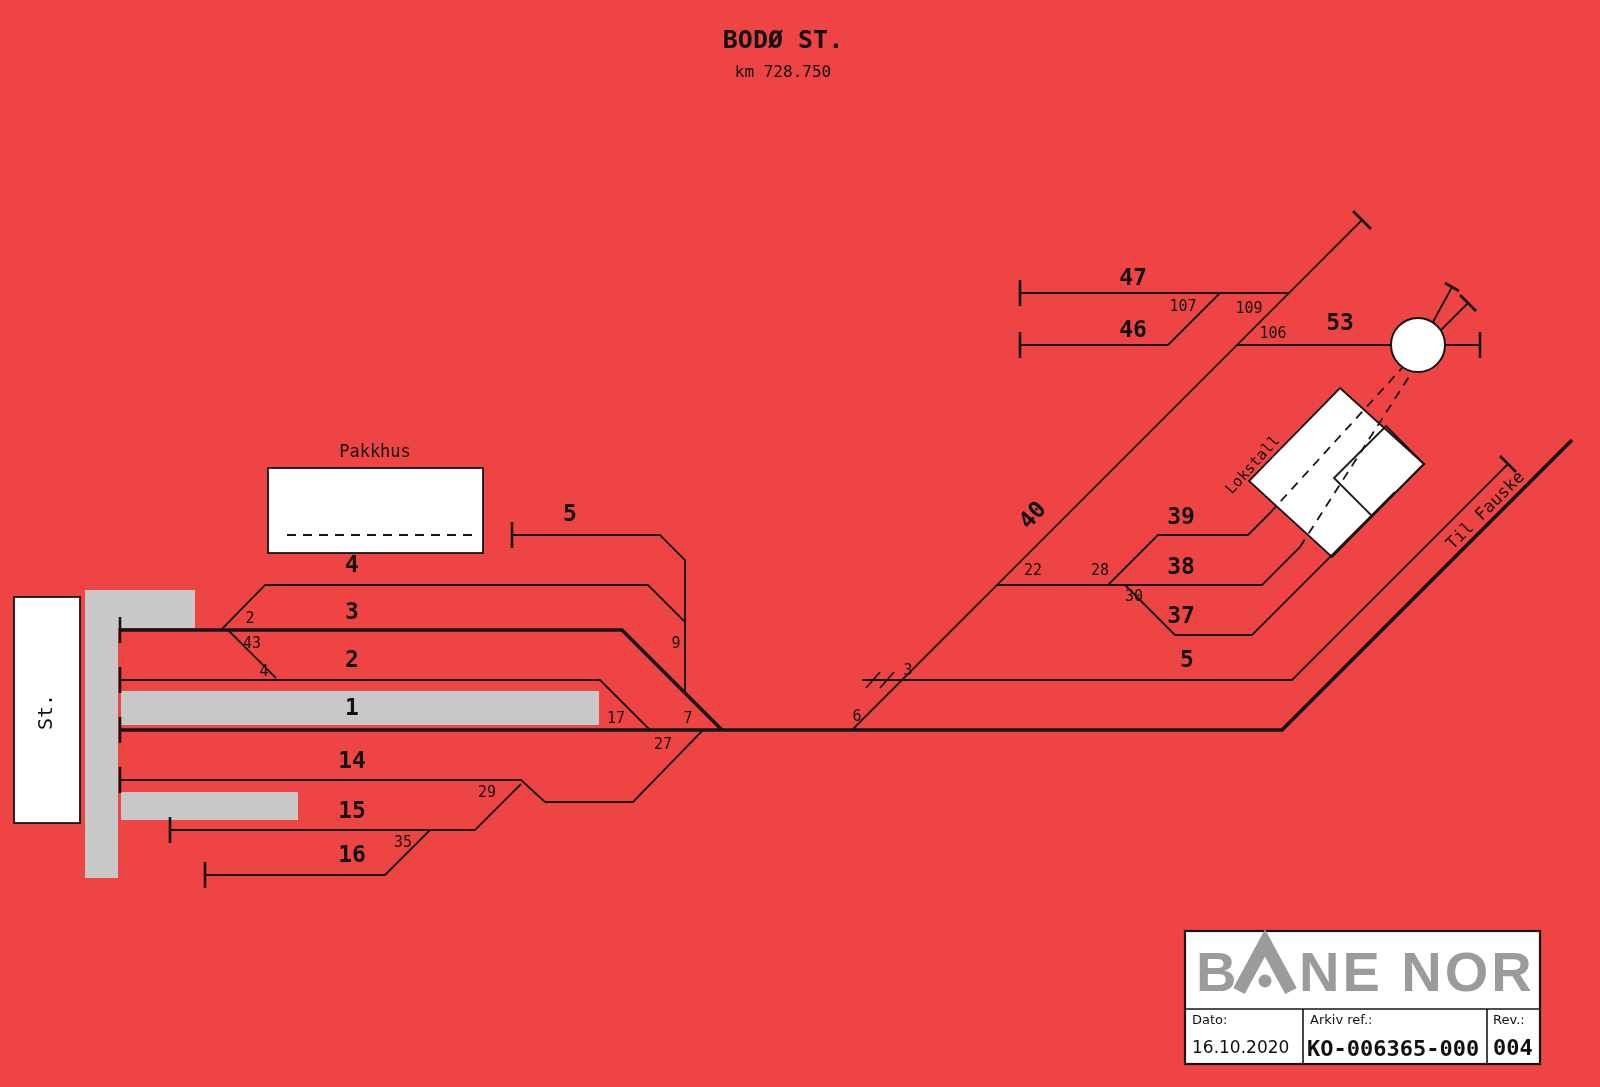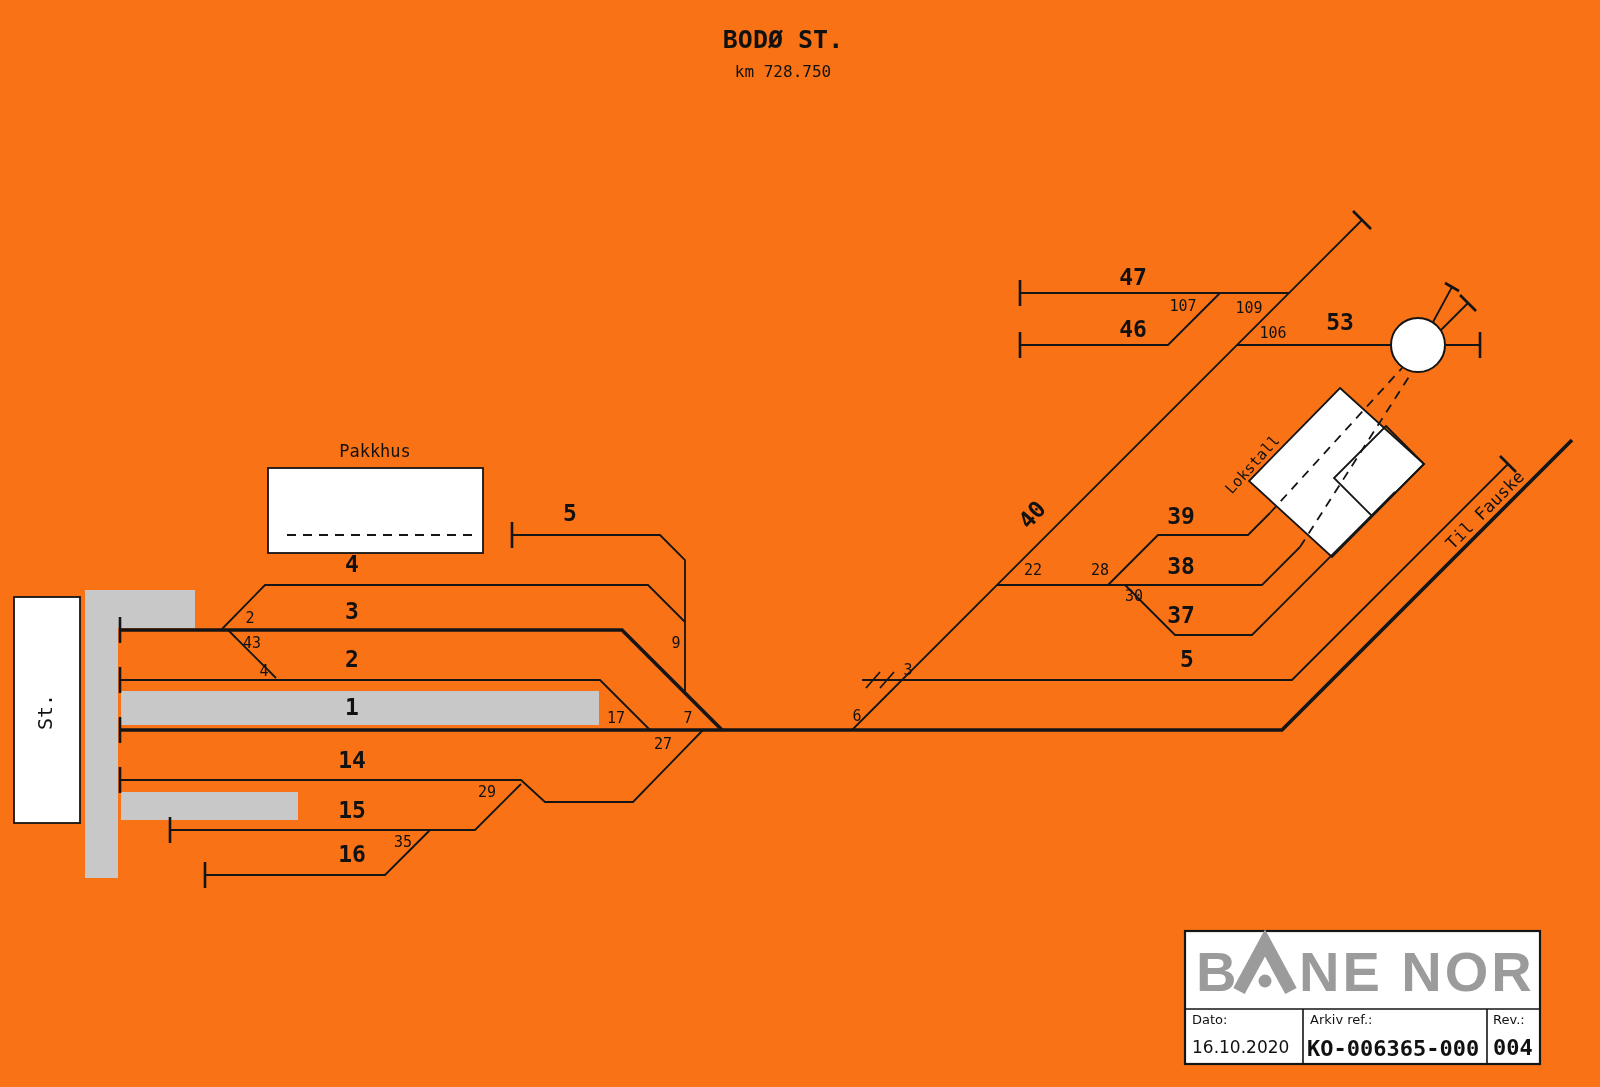--- a/index.html
+++ b/index.html
@@ -1,16 +1,16 @@
 <!DOCTYPE html>
 <html><head>
 <meta charset="utf-8">
 <style>
   html,body { margin:0; padding:0; background:#ffffff; }
-  .canvas { position:relative; width:1600px; height:1087px; background:#f97316; overflow:hidden; }
+  .canvas { position:relative; width:1600px; height:1087px; background:#ef4444; overflow:hidden; }
   svg { display:block; font-family:"DejaVu Sans Mono", monospace; }
   .tn   { fill:none; stroke:#151515; stroke-width:1.8; }
   .tk   { fill:none; stroke:#151515; stroke-width:3.6; }
   .dsh  { fill:none; stroke:#151515; stroke-width:1.8; stroke-dasharray:9 7; }
   .tick { stroke:#151515; stroke-width:2.6; }
   .bldg { fill:#ffffff; stroke:#151515; stroke-width:1.8; }
   .tl   { font-size:23px; font-weight:bold; text-anchor:middle; fill:#111; }
   .sw   { font-size:15px; text-anchor:middle; fill:#111; }
   .bld  { font-size:17px; text-anchor:middle; fill:#111; }
   .stl  { font-size:20px; text-anchor:middle; fill:#111; }

